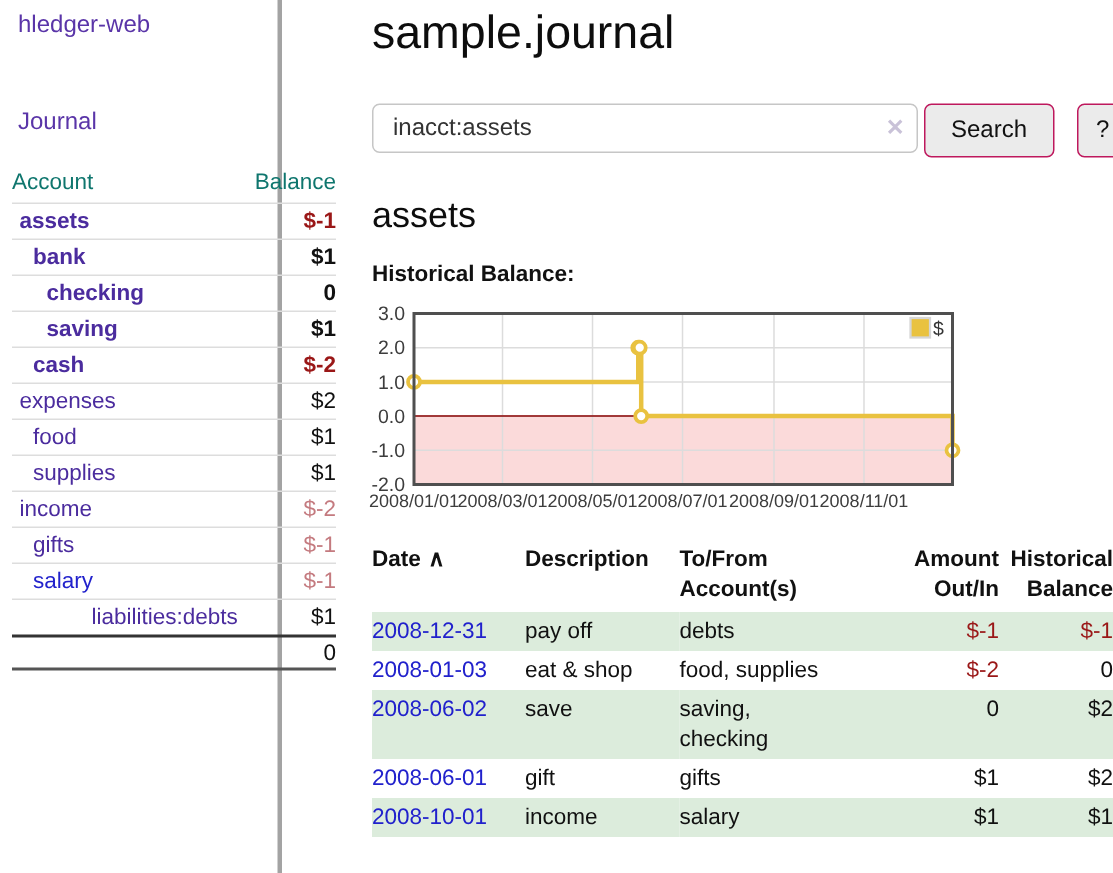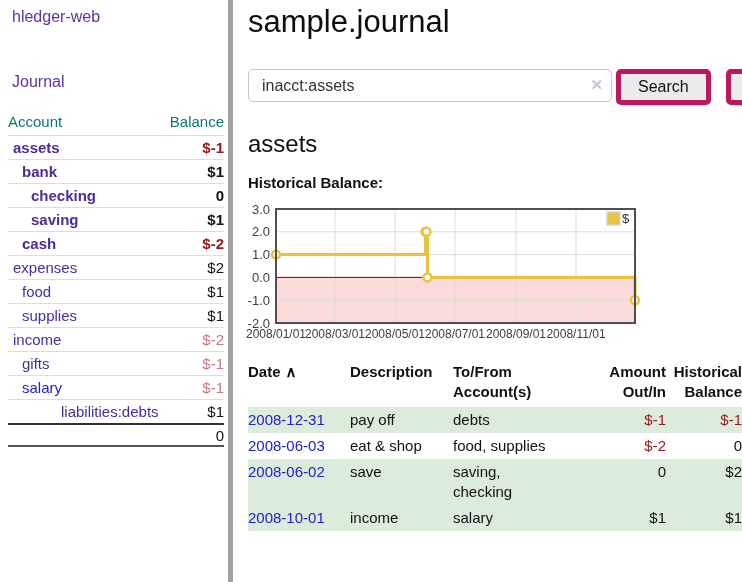--- a/index.html
+++ b/index.html
@@ -1,22 +1,22 @@
 <!DOCTYPE html>
 <html><head>
 <meta charset="utf-8">
 <style>
   * { box-sizing: border-box; margin: 0; padding: 0; }
   html,body { width: 742px; height: 582px; background: #fff; overflow: hidden;
     font-family: "Liberation Sans", sans-serif; color: #111; }
   .app { position: relative; width: 742px; height: 582px; }
 
   
-  .sidebar { position: absolute; left: 0; top: 0; width: 233px; height: 582px;
-    border-right: 5px solid #a3a3a3; padding: 8px 0 0 0; }
+  .sidebar { position: absolute; left: 0; top: 0; width: 188px; height: 582px;
+    border-right: 3px solid #a3a3a3; padding: 8px 0 0 0; }
   .app-title { display: block; margin-left: 12px; font-size: 16px; color: #5a35a8;
     text-decoration: none; }
   .journal-link { display: block; margin-left: 12px; margin-top: 47px; font-size: 16px;
     color: #5a35a8; text-decoration: none; }
   .acct-table { margin: 21px 8px 0 8px; width: 216px; font-size: 15px; }
   .acct-head { display: flex; justify-content: space-between; height: 23px;
     line-height: 20px; color: #0f766e; }
   .acct-row { display: flex; justify-content: space-between; align-items: center;
     height: 24px; border-top: 1px solid #ddd; }
   .acct-row a { text-decoration: none; color: #4b2c9e; white-space: nowrap; }
@@ -32,21 +32,21 @@
   .main { position: absolute; left: 233px; top: 0; width: 509px; height: 582px;
     padding: 2px 0 0 15px; }
   h1.page-title { font-size: 31px; font-weight: 400; color: #0d0d0d; margin-top: 2px; }
   .searchbar { display: flex; align-items: flex-start; margin-top: 29px; }
   .search-wrap { position: relative; width: 364px; }
   .search-input { width: 364px; height: 33px; border: 1px solid #c6c6c6; border-radius: 5px;
     padding: 0 30px 0 13px; font-size: 16px; color: #333;
     font-family: "Liberation Sans", sans-serif; outline: none; }
   .clear-x { position: absolute; right: 9px; top: 7px; color: #c9c2d8; font-size: 15px;
     font-weight: bold; cursor: pointer; }
-  .btn { height: 36px; background: #ebebeb; border: 5px solid #be185d; border-radius: 5px;
+  .btn { height: 36px; background: #ebebeb; border: 1px solid #be185d; border-radius: 5px;
     font-size: 16px; color: #111; font-family: "Liberation Sans", sans-serif; cursor: pointer; }
   .btn-search { margin-left: 4px; padding: 0 17px; }
   .btn-help { margin-left: 15px; padding: 0 12px; }
   h2.acct-heading { font-size: 24px; font-weight: 400; margin-top: 25px; color: #0d0d0d; }
   .chart-title { margin-top: 16px; font-size: 15px; font-weight: bold; }
   .chart-box { margin-left: -8px; margin-top: 10px; width: 502px; height: 142px; }
 
   
   .register { margin-top: 15px; width: 494px; border-collapse: collapse; font-size: 15px; }
   .register th { text-align: left; vertical-align: top; font-weight: bold; line-height: 20px;
@@ -215,38 +215,47 @@
           <tr class="green">
             <td><a href="#">2008-12-31</a></td>
             <td>pay off</td>
             <td>
               <div>debts</div>
             </td>
             <td class="num negative">$-1</td>
             <td class="num negative">$-1</td>
           </tr>
           <tr>
-            <td><a href="#">2008-06-03</a></td>
+            <td><a href="#">2008-01-03</a></td>
             <td>eat &amp; shop</td>
             <td>
               <div>food, supplies</div>
             </td>
             <td class="num negative">$-2</td>
             <td class="num">0</td>
           </tr>
           <tr class="green">
             <td><a href="#">2008-06-02</a></td>
             <td>save</td>
             <td>
               <div>saving,</div>
               <div>checking</div>
             </td>
             <td class="num">0</td>
             <td class="num">$2</td>
           </tr>
+          <tr>
+            <td><a href="#">2008-06-01</a></td>
+            <td>gift</td>
+            <td>
+              <div>gifts</div>
+            </td>
+            <td class="num">$1</td>
+            <td class="num">$2</td>
+          </tr>
           <tr class="green">
             <td><a href="#">2008-10-01</a></td>
             <td>income</td>
             <td>
               <div>salary</div>
             </td>
             <td class="num">$1</td>
             <td class="num">$1</td>
           </tr>
         </tbody>

